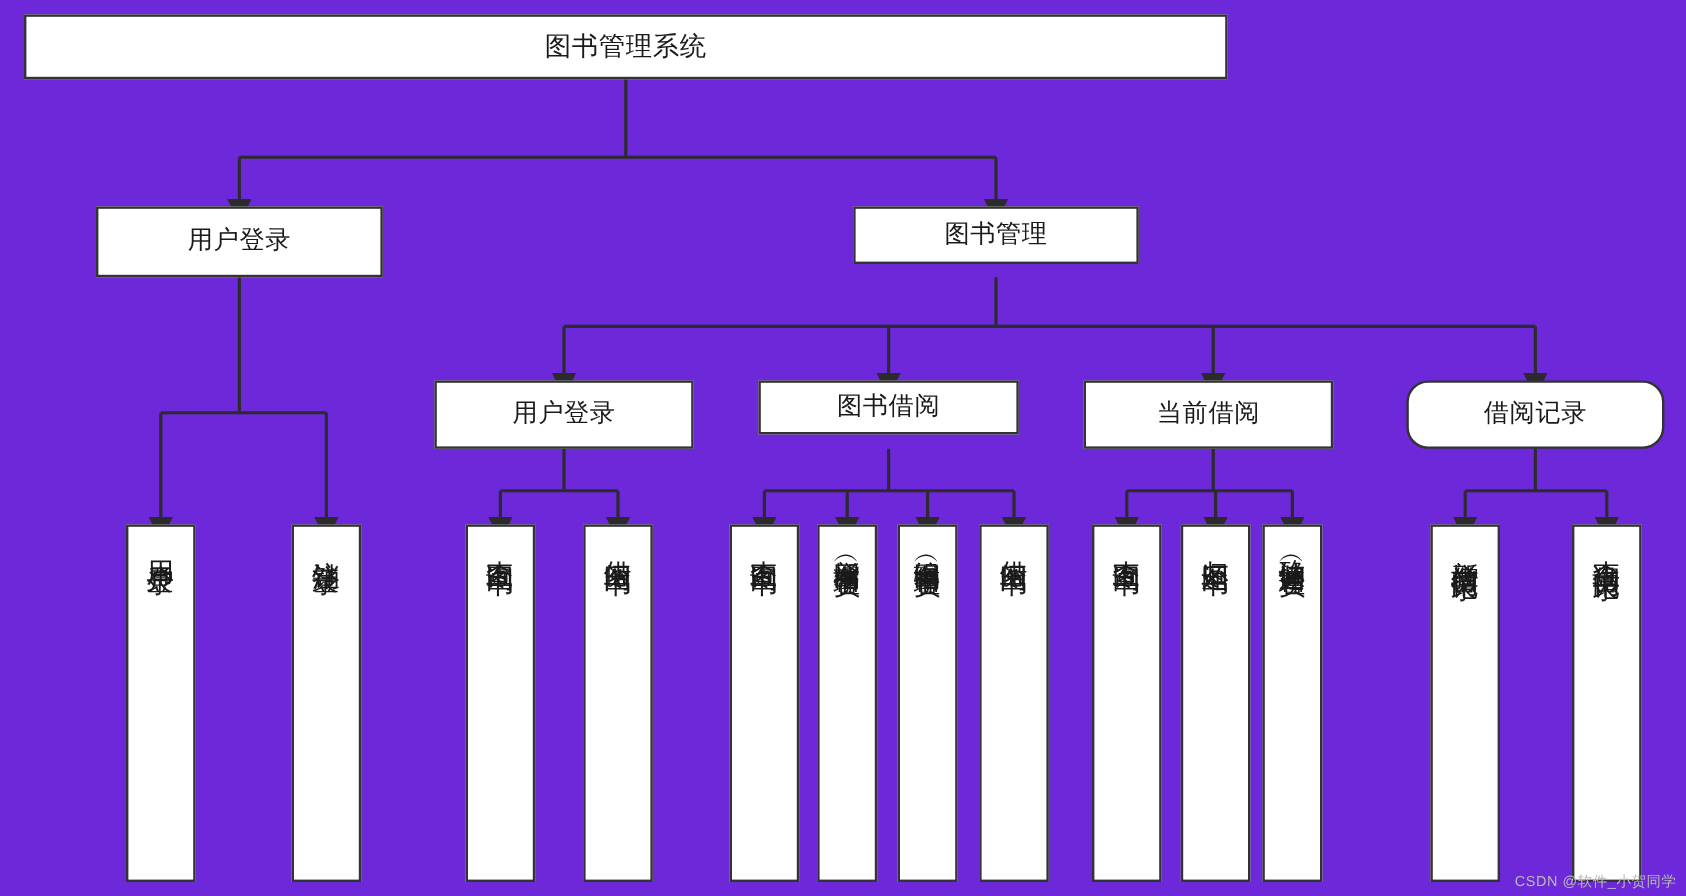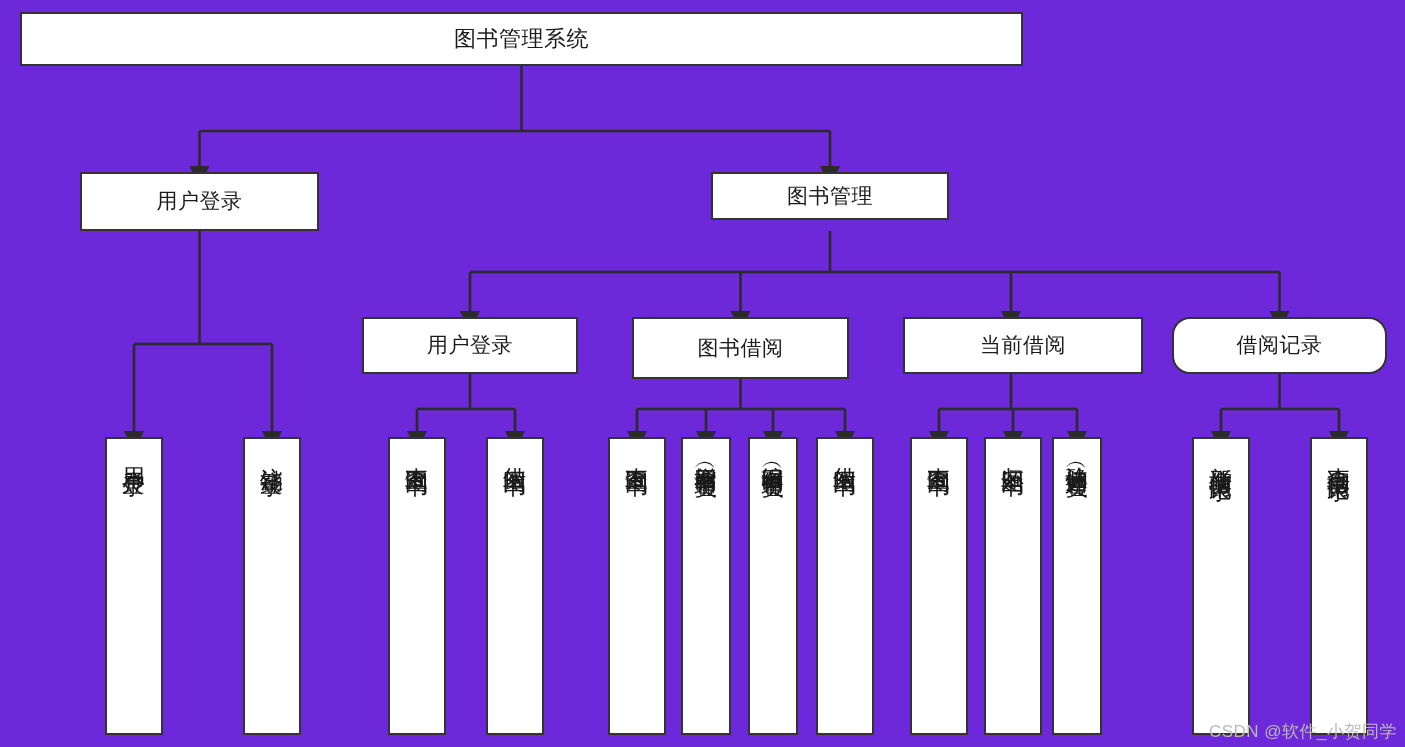--- a/index.html
+++ b/index.html
@@ -59,21 +59,21 @@
     white-space: pre-line;
   }
   .node.vert.narrow .label {
     font-size: 22px;
     letter-spacing: 1.5px;
   }
   .watermark {
     position: absolute;
     right: 8px;
     bottom: 4px;
-    font-size: 17px;
+    font-size: 12px;
     color: #b9b9b9;
     letter-spacing: 0.5px;
     white-space: nowrap;
     font-family: "Liberation Sans", "DejaVu Sans", sans-serif;
   }
 </style>
 </head>
 <body>
 
 <div id="canvas">
@@ -127,24 +127,24 @@
       </div>
       <div class="node horiz" style="left: 80px; top: 172px; width: 239px; height: 59px; border-color: rgb(51, 51, 51); background: rgb(255, 255, 255); color: rgb(26, 26, 26);">
         <span class="label">用户登录</span>
       </div>
       <div class="node horiz" style="left: 711px; top: 172px; width: 238px; height: 48px; border-color: rgb(51, 51, 51); background: rgb(255, 255, 255); color: rgb(26, 26, 26);">
         <span class="label">图书管理</span>
       </div>
       <div class="node horiz" style="left: 362px; top: 317px; width: 216px; height: 57px; border-color: rgb(51, 51, 51); background: rgb(255, 255, 255); color: rgb(26, 26, 26);">
         <span class="label">用户登录</span>
       </div>
-      <div class="node horiz" style="left: 632px; top: 317px; width: 217px; height: 62px; border-color: rgb(51, 51, 51); background: rgb(255, 255, 255); color: rgb(26, 26, 26);">
+      <div class="node horiz" style="left: 632px; top: 317px; width: 217px; height: 45px; border-color: rgb(51, 51, 51); background: rgb(255, 255, 255); color: rgb(26, 26, 26);">
         <span class="label">图书借阅</span>
       </div>
-      <div class="node horiz" style="left: 903px; top: 317px; width: 240px; height: 57px; border-color: rgb(51, 51, 51); background: rgb(255, 255, 255); color: rgb(26, 26, 26);">
+      <div class="node horiz" style="left: 903px; top: 317px; width: 208px; height: 57px; border-color: rgb(51, 51, 51); background: rgb(255, 255, 255); color: rgb(26, 26, 26);">
         <span class="label">当前借阅</span>
       </div>
       <div class="node horiz" style="left: 1172px; top: 317px; width: 215px; height: 57px; border-color: rgb(51, 51, 51); background: rgb(255, 255, 255); color: rgb(26, 26, 26); border-radius: 18px;">
         <span class="label">借阅记录</span>
       </div>
       <div class="node vert" style="left: 105px; top: 437px; width: 58px; height: 298px; border-color: rgb(51, 51, 51); background: rgb(255, 255, 255); color: rgb(26, 26, 26);">
         <span class="label">用户登录</span>
       </div>
       <div class="node vert" style="left: 243px; top: 437px; width: 58px; height: 298px; border-color: rgb(51, 51, 51); background: rgb(255, 255, 255); color: rgb(26, 26, 26);">
         <span class="label">注销登录</span>

